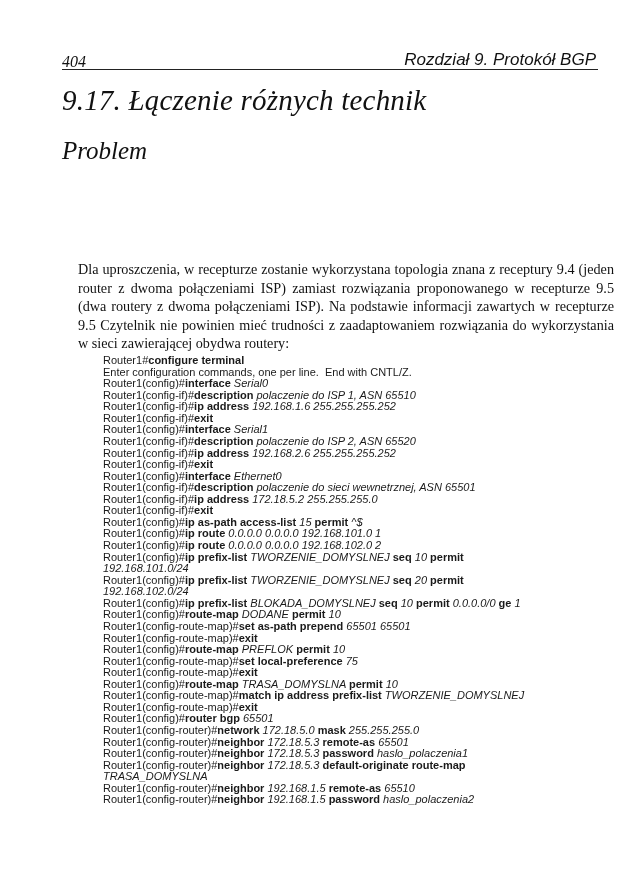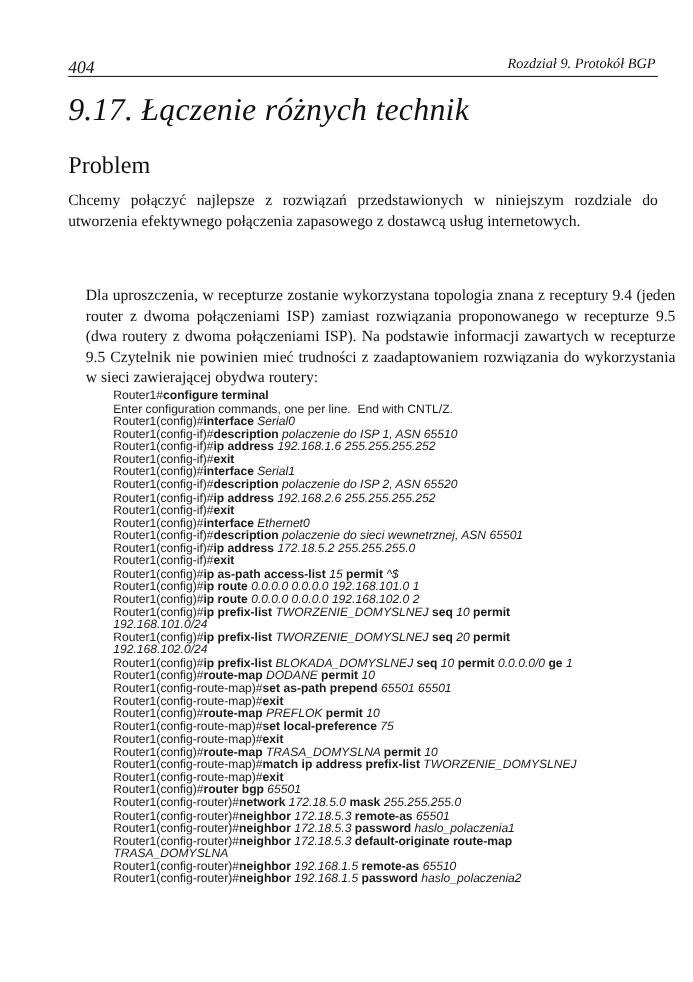--- a/index.html
+++ b/index.html
@@ -1,23 +1,23 @@
 <!DOCTYPE html>
 <html><head>
 <meta charset="utf-8">
 <style>
   html, body { margin: 0; padding: 0; background: #ffffff; }
   body { width: 630px; height: 893px; position: relative; overflow: hidden; font-family: "DejaVu Serif", "Liberation Serif", serif; color: #111; }
   .page { position: absolute; left: 0; top: 0; width: 630px; height: 893px; }
   .header { position: absolute; left: 62px; top: 50px; width: 436px; height: 20px; }
   .pageno { position: absolute; left: 0; top: 3px; font-family: "Liberation Serif", serif; font-style: italic; font-size: 16px; }
-  .running { position: absolute; right: -98px; top: 0px; font-family: Liberation Serif, serif; font-style: italic; font-size: 13px; white-space: nowrap; }
+  .running { position: absolute; right: -98px; top: 0px; font-family: Liberation Sans, sans-serif; font-style: italic; font-size: 17px; white-space: nowrap; }
   .rule { position: absolute; left: 62px; top: 69px; width: 536px; height: 1px; background: #222; }
   h1 { position: absolute; left: 62px; top: 84px; margin: 0; font-family: "Liberation Serif", serif; font-style: italic; font-weight: normal; font-size: 29px; letter-spacing: 0.2px; white-space: nowrap; }
-  h2 { position: absolute; left: 62px; margin: 0; font-family: "Liberation Serif", serif; font-weight: normal; font-size: 22px; white-space: nowrap; }
+  h2 { position: absolute; left: 62px; margin: 0; font-family: "Liberation Serif", serif; font-style: italic; font-weight: normal; font-size: 25px; white-space: nowrap; }
   .h-problem { top: 137px; }
   .h-rozw { top: 224px; }
   .para { position: absolute; left: 62px; width: 536px; font-family: "Liberation Serif", serif; font-size: 14.2px; line-height: 18.6px; text-align: justify; margin: 0; }
   .p1 { top: 173px; }
   .p2 { top: 260px; margin-left: 16px; }
   .code { position: absolute; left: 103px; top: 355px; width: 520px; font-family: Liberation Sans, sans-serif; font-size: 11px; line-height: 11.57px; white-space: pre; color: #1a1a1a; }
   .code .ln { display: block; height: 11.57px; }
   .code b { font-weight: bold; }
   .code i { font-style: italic; }
 </style>
@@ -27,18 +27,17 @@
 <div class="page">
   <div class="header">
     <span class="pageno">404</span>
     <span class="running">Rozdział 9. Protokół BGP</span>
   </div>
   <div class="rule"></div>
 
   <h1>9.17. Łączenie różnych technik</h1>
 
   <h2 class="h-problem">Problem</h2>
-  <p class="para p1">Chcemy połączyć najlepsze z rozwiązań przedstawionych w niniejszym rozdziale do utworzenia efektywnego połączenia zapasowego z dostawcą usług internetowych.</p>
 
   <p class="para p2">Dla uproszczenia, w recepturze zostanie wykorzystana topologia znana z receptury 9.4 (jeden router z dwoma połączeniami ISP) zamiast rozwiązania proponowanego w recepturze 9.5 (dwa routery z dwoma połączeniami ISP). Na podstawie informacji zawartych w recepturze 9.5 Czytelnik nie powinien mieć trudności z zaadaptowaniem rozwiązania do wykorzystania w sieci zawierającej obydwa routery:</p>
 
   <div class="code" id="code-block"><span class="ln"><span>Router1#</span><b>configure terminal</b></span><span class="ln"><span>Enter configuration commands, one per line.  End with CNTL/Z.</span></span><span class="ln"><span>Router1(config)#</span><b>interface </b><i>Serial0</i></span><span class="ln"><span>Router1(config-if)#</span><b>description </b><i>polaczenie do ISP 1, ASN 65510</i></span><span class="ln"><span>Router1(config-if)#</span><b>ip address </b><i>192.168.1.6 255.255.255.252</i></span><span class="ln"><span>Router1(config-if)#</span><b>exit</b></span><span class="ln"><span>Router1(config)#</span><b>interface </b><i>Serial1</i></span><span class="ln"><span>Router1(config-if)#</span><b>description </b><i>polaczenie do ISP 2, ASN 65520</i></span><span class="ln"><span>Router1(config-if)#</span><b>ip address </b><i>192.168.2.6 255.255.255.252</i></span><span class="ln"><span>Router1(config-if)#</span><b>exit</b></span><span class="ln"><span>Router1(config)#</span><b>interface </b><i>Ethernet0</i></span><span class="ln"><span>Router1(config-if)#</span><b>description </b><i>polaczenie do sieci wewnetrznej, ASN 65501</i></span><span class="ln"><span>Router1(config-if)#</span><b>ip address </b><i>172.18.5.2 255.255.255.0</i></span><span class="ln"><span>Router1(config-if)#</span><b>exit</b></span><span class="ln"><span>Router1(config)#</span><b>ip as-path access-list </b><i>15 </i><b>permit </b><i>^$</i></span><span class="ln"><span>Router1(config)#</span><b>ip route </b><i>0.0.0.0 0.0.0.0 192.168.101.0 1</i></span><span class="ln"><span>Router1(config)#</span><b>ip route </b><i>0.0.0.0 0.0.0.0 192.168.102.0 2</i></span><span class="ln"><span>Router1(config)#</span><b>ip prefix-list </b><i>TWORZENIE_DOMYSLNEJ </i><b>seq </b><i>10 </i><b>permit</b></span><span class="ln"><i>192.168.101.0/24</i></span><span class="ln"><span>Router1(config)#</span><b>ip prefix-list </b><i>TWORZENIE_DOMYSLNEJ </i><b>seq </b><i>20 </i><b>permit</b></span><span class="ln"><i>192.168.102.0/24</i></span><span class="ln"><span>Router1(config)#</span><b>ip prefix-list </b><i>BLOKADA_DOMYSLNEJ </i><b>seq </b><i>10 </i><b>permit </b><i>0.0.0.0/0 </i><b>ge </b><i>1</i></span><span class="ln"><span>Router1(config)#</span><b>route-map </b><i>DODANE </i><b>permit </b><i>10</i></span><span class="ln"><span>Router1(config-route-map)#</span><b>set as-path prepend </b><i>65501 65501</i></span><span class="ln"><span>Router1(config-route-map)#</span><b>exit</b></span><span class="ln"><span>Router1(config)#</span><b>route-map </b><i>PREFLOK </i><b>permit </b><i>10</i></span><span class="ln"><span>Router1(config-route-map)#</span><b>set local-preference </b><i>75</i></span><span class="ln"><span>Router1(config-route-map)#</span><b>exit</b></span><span class="ln"><span>Router1(config)#</span><b>route-map </b><i>TRASA_DOMYSLNA </i><b>permit </b><i>10</i></span><span class="ln"><span>Router1(config-route-map)#</span><b>match ip address prefix-list </b><i>TWORZENIE_DOMYSLNEJ</i></span><span class="ln"><span>Router1(config-route-map)#</span><b>exit</b></span><span class="ln"><span>Router1(config)#</span><b>router bgp </b><i>65501</i></span><span class="ln"><span>Router1(config-router)#</span><b>network </b><i>172.18.5.0 </i><b>mask </b><i>255.255.255.0</i></span><span class="ln"><span>Router1(config-router)#</span><b>neighbor </b><i>172.18.5.3 </i><b>remote-as </b><i>65501</i></span><span class="ln"><span>Router1(config-router)#</span><b>neighbor </b><i>172.18.5.3 </i><b>password </b><i>haslo_polaczenia1</i></span><span class="ln"><span>Router1(config-router)#</span><b>neighbor </b><i>172.18.5.3 </i><b>default-originate route-map</b></span><span class="ln"><i>TRASA_DOMYSLNA</i></span><span class="ln"><span>Router1(config-router)#</span><b>neighbor </b><i>192.168.1.5 </i><b>remote-as </b><i>65510</i></span><span class="ln"><span>Router1(config-router)#</span><b>neighbor </b><i>192.168.1.5 </i><b>password </b><i>haslo_polaczenia2</i></span></div>
 </div>
 
 </body></html>

